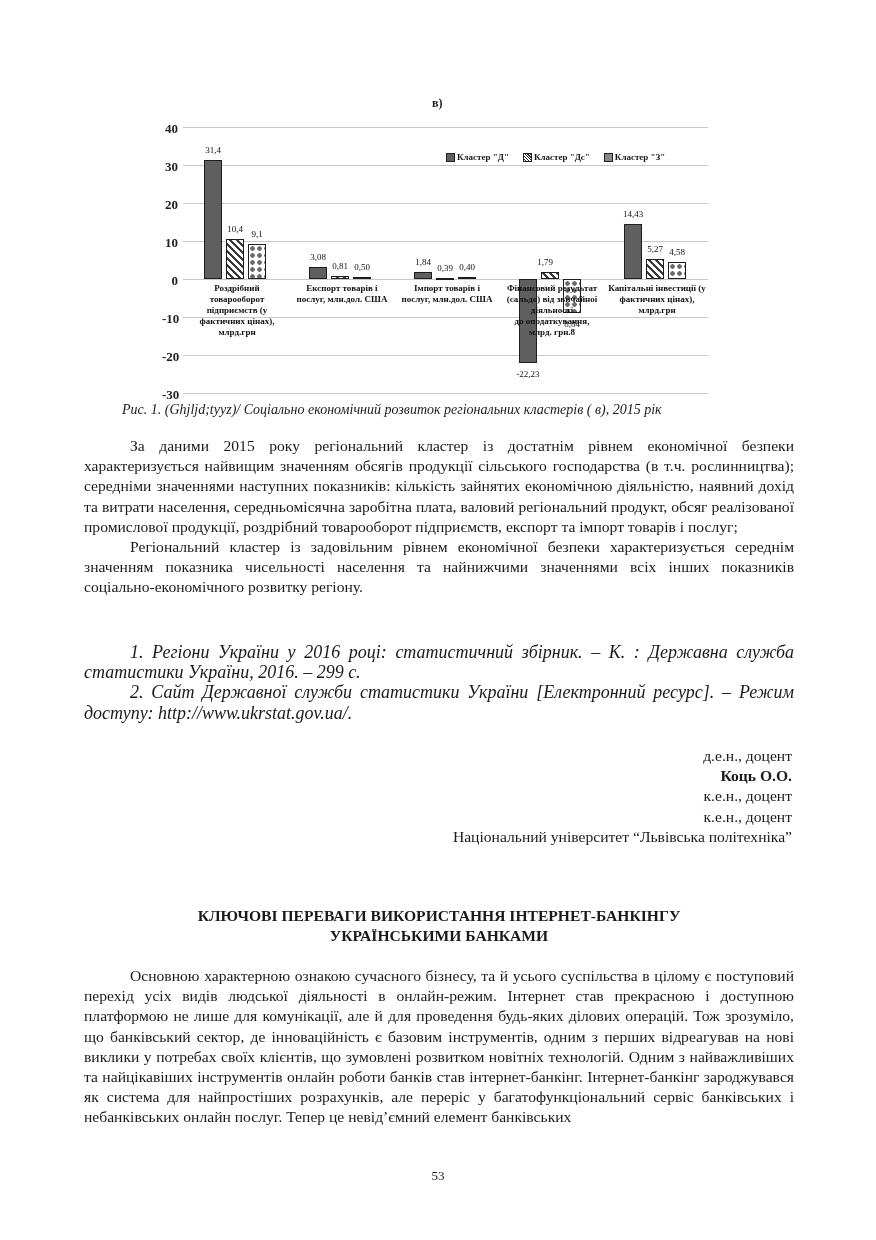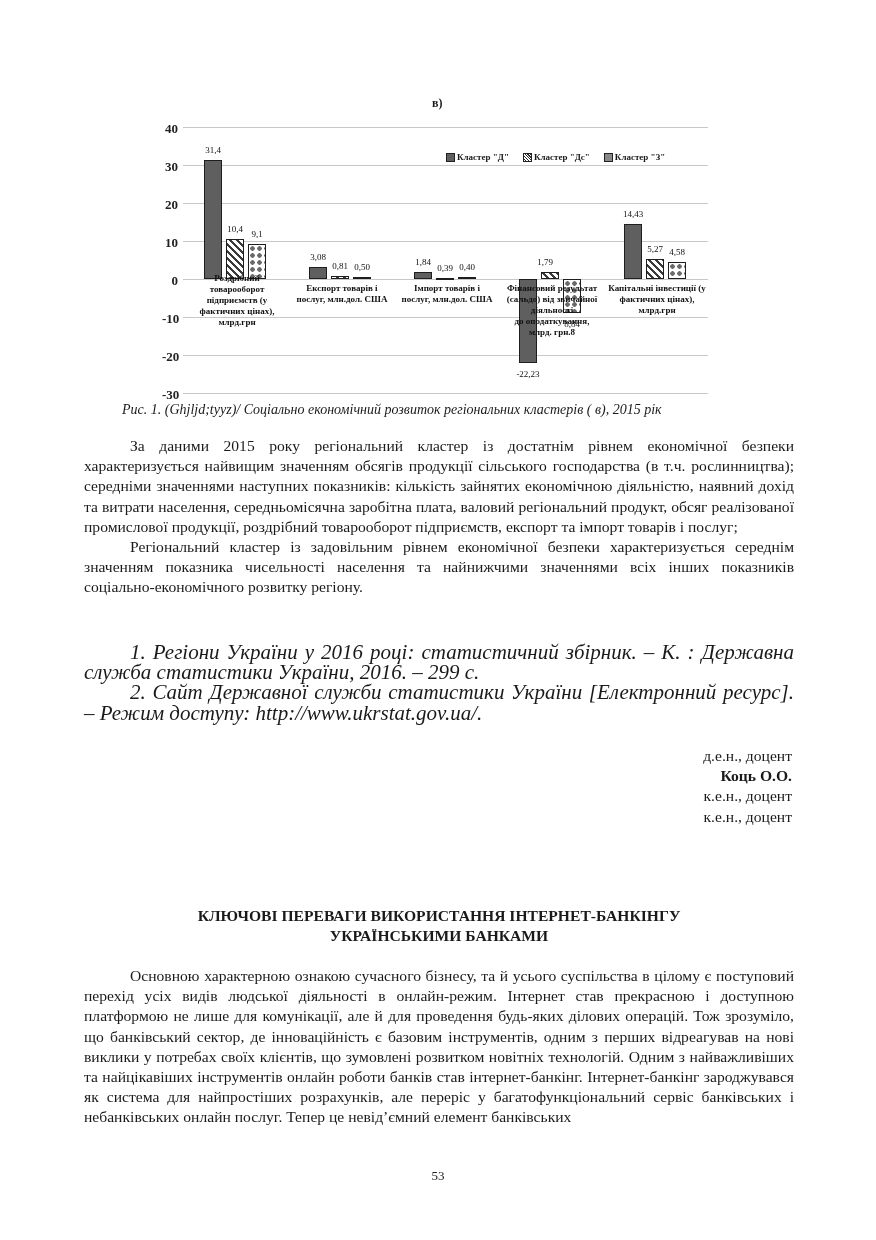--- a/index.html
+++ b/index.html
@@ -19,21 +19,21 @@
   .catlabel { position: absolute; width: 120px; text-align: center; font-size: 9px; font-weight: bold; line-height: 11px; color: #111; }
   .legend { position: absolute; top: 62px; left: 306px; font-size: 9px; font-weight: bold; display: flex; gap: 14px; }
   .legend-item { display: flex; align-items: center; gap: 2px; }
   .lsw { width: 7px; height: 7px; border: 1px solid #222; display: inline-block; }
   .lsw.s0 { background: #5f5f5f; }
   .lsw.s1 { background: repeating-linear-gradient(45deg, #fff 0 1px, #333 1px 2px); }
   .lsw.s2 { background: #888; }
   .caption { left: 122px; top: 402px; font-size: 14px; font-style: italic; }
   .para { left: 84px; width: 710px; font-size: 15.6px; line-height: 20.2px; text-align: justify; }
   .para p { margin: 0; text-indent: 46px; }
-  .refs { left: 84px; top: 642px; width: 710px; font-size: 21px; line-height: 20.2px; font-style: italic; text-align: justify; }
+  .refs { left: 84px; top: 642px; width: 710px; font-size: 18px; line-height: 20.2px; font-style: italic; text-align: justify; }
   .refs p { margin: 0; text-indent: 46px; }
   .authors { right: 84px; top: 746px; text-align: right; font-size: 15.6px; line-height: 20.2px; }
   .authors .name { font-weight: bold; }
   .article-title { left: 84px; top: 906px; width: 710px; text-align: center; font-weight: bold; font-size: 15.6px; line-height: 20px; }
   .pagenum { left: 0; width: 876px; top: 1168px; text-align: center; font-size: 13px; }
 </style>
 </head>
 <body>
 
 <div id="chart">
@@ -56,21 +56,21 @@
       <div class="grid" style="top: 303px;"></div>
       <div class="ytick" style="top: 297px;">-30</div>
     </div>
   <div id="chart-bars">
       <div class="bar s0" style="left: 64px; top: 69.68px; height: 119.32px;"></div>
       <div class="vlabel" style="left: 53px; top: 54.68px;">31,4</div>
       <div class="bar s1" style="left: 86px; top: 149.48px; height: 39.52px;"></div>
       <div class="vlabel" style="left: 75px; top: 134.48px;">10,4</div>
       <div class="bar s2" style="left: 108px; top: 154.42px; height: 34.58px;"></div>
       <div class="vlabel" style="left: 97px; top: 139.42px;">9,1</div>
-      <div class="catlabel" style="left: 37px; top: 183px;">
+      <div class="catlabel" style="left: 37px; top: 193px;">
         <div>Роздрібний</div>
         <div>товарооборот</div>
         <div>підприємств (у</div>
         <div>фактичних цінах),</div>
         <div>млрд.грн</div>
       </div>
       <div class="bar s0" style="left: 169px; top: 177.296px; height: 11.704px;"></div>
       <div class="vlabel" style="left: 158px; top: 162.296px;">3,08</div>
       <div class="bar s1" style="left: 191px; top: 185.922px; height: 3.078px;"></div>
       <div class="vlabel" style="left: 180px; top: 170.922px;">0,81</div>
@@ -141,20 +141,21 @@
 <div class="abs refs">
   <p>1. Регіони України у 2016 році: статистичний збірник. – К. : Державна служба статистики України, 2016. – 299 с.</p>
   <p>2. Сайт Державної служби статистики України [Електронний ресурс]. – Режим доступу: http://www.ukrstat.gov.ua/.</p>
 </div>
 
 <div class="abs authors">
   <div>д.е.н., доцент</div>
   <div class="name">Коць О.О.</div>
   <div>к.е.н., доцент</div>
   <div>к.е.н., доцент</div>
+  <div>Національний університет “Львівська політехніка”</div>
 </div>
 
 <div class="abs article-title">
   <div>КЛЮЧОВІ ПЕРЕВАГИ ВИКОРИСТАННЯ ІНТЕРНЕТ-БАНКІНГУ</div>
   <div>УКРАЇНСЬКИМИ БАНКАМИ</div>
 </div>
 
 <div class="abs para" style="top:966px;">
   <p>Основною характерною ознакою сучасного бізнесу, та й усього суспільства в цілому є поступовий перехід усіх видів людської діяльності в онлайн-режим. Інтернет став прекрасною і доступною платформою не лише для комунікації, але й для проведення будь-яких ділових операцій. Тож зрозуміло, що банківський сектор, де інноваційність є базовим інструментів, одним з перших відреагував на нові виклики у потребах своїх клієнтів, що зумовлені розвитком новітніх технологій. Одним з найважливіших та найцікавіших інструментів онлайн роботи банків став інтернет-банкінг. Інтернет-банкінг зароджувався як система для найпростіших розрахунків, але переріс у багатофункціональний сервіс банківських і небанківських онлайн послуг. Тепер це невід’ємний елемент банківських</p>
 </div>

